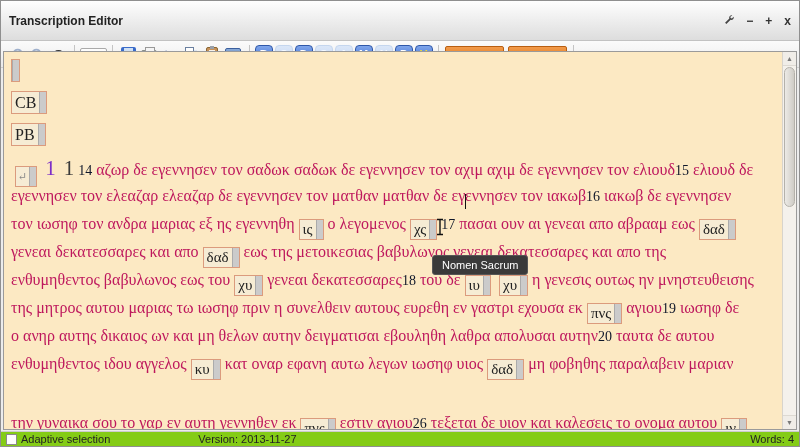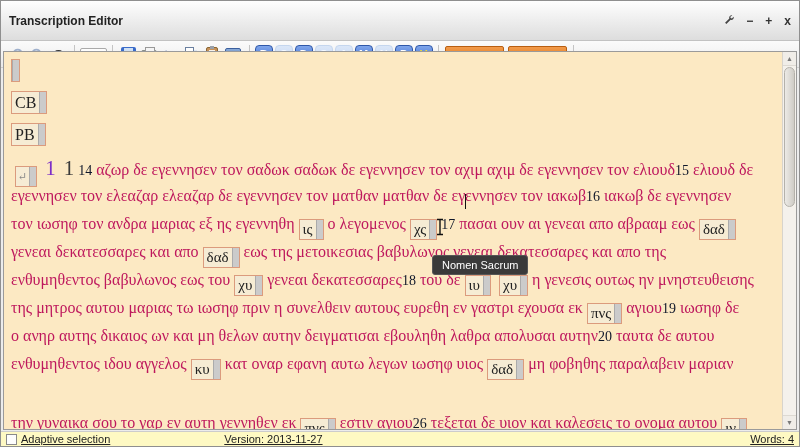--- a/index.html
+++ b/index.html
@@ -102,26 +102,26 @@
 
   
   .scrollbar { position:absolute; top:0; right:0; bottom:0; width:14px; background:#f4f1ec; border-left:1px solid #d8d4cc; }
   .sb-btn { position:absolute; left:0; right:0; height:14px; background:#f0ede8; color:#7a7a7a; font-size:7px; display:flex; align-items:center; justify-content:center; }
   .sb-up { top:0; border-bottom:1px solid #ddd9d2; }
   .sb-down { bottom:0; border-top:1px solid #ddd9d2; }
   .sb-thumb { position:absolute; left:1px; right:1px; top:15px; height:140px; border:1px solid #b4b1aa; border-radius:7px; background:linear-gradient(90deg,#eceae6,#cfccc6); }
 
   
   .statusbar {
-    position:absolute; left:0; right:0; bottom:0; height:15px; background:#fef9c3;
+    position:absolute; left:0; right:0; bottom:0; height:15px; background:#84cc16;
     border-top:1px solid #cccccc; display:flex; align-items:center;
-    font-size:11px; color:#222; padding:0 5px;text-decoration:underline;
+    font-size:11px; color:#222; padding:0 5px;
   }
   .checkbox { width:11px; height:11px; border:1px solid #8a8a8a; background:#fdfdfd; margin-right:4px; }
-  .version { margin-left:114px; }
+  .version { margin-left:88px; }
   .words { margin-left:auto; }
 </style>
 </head>
 <body>
 
 <div class="window">
 
   <div class="titlebar">
     <span class="title">Transcription Editor</span>
     <span class="win-controls">

